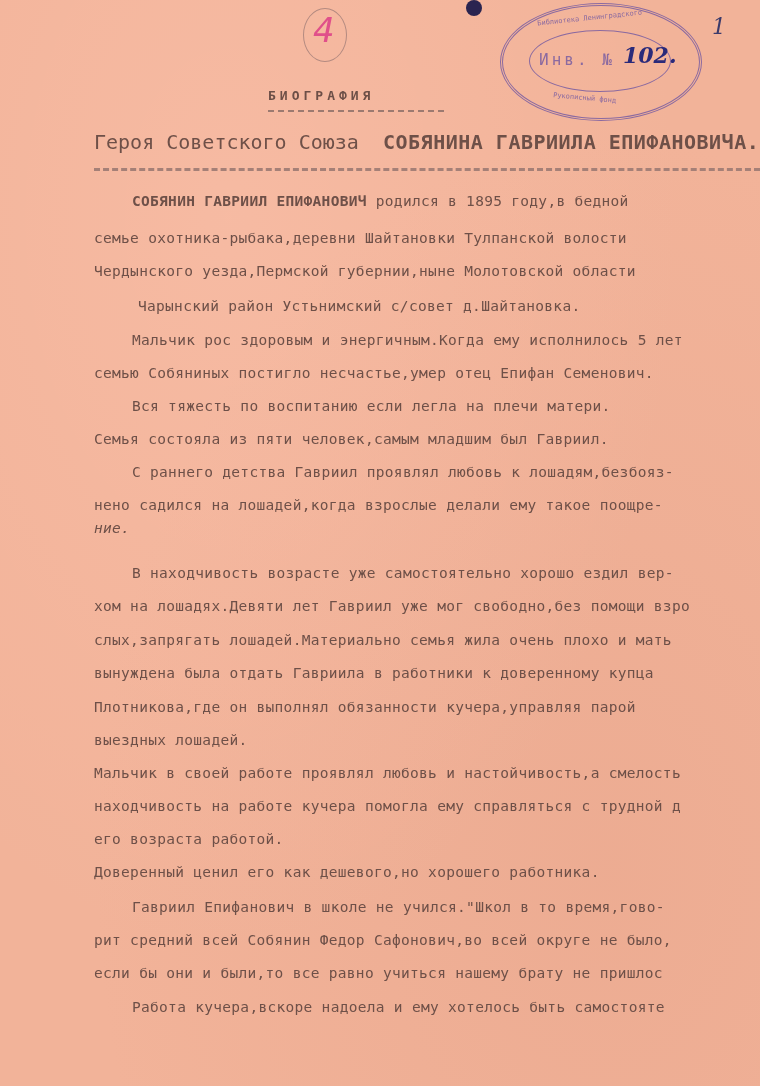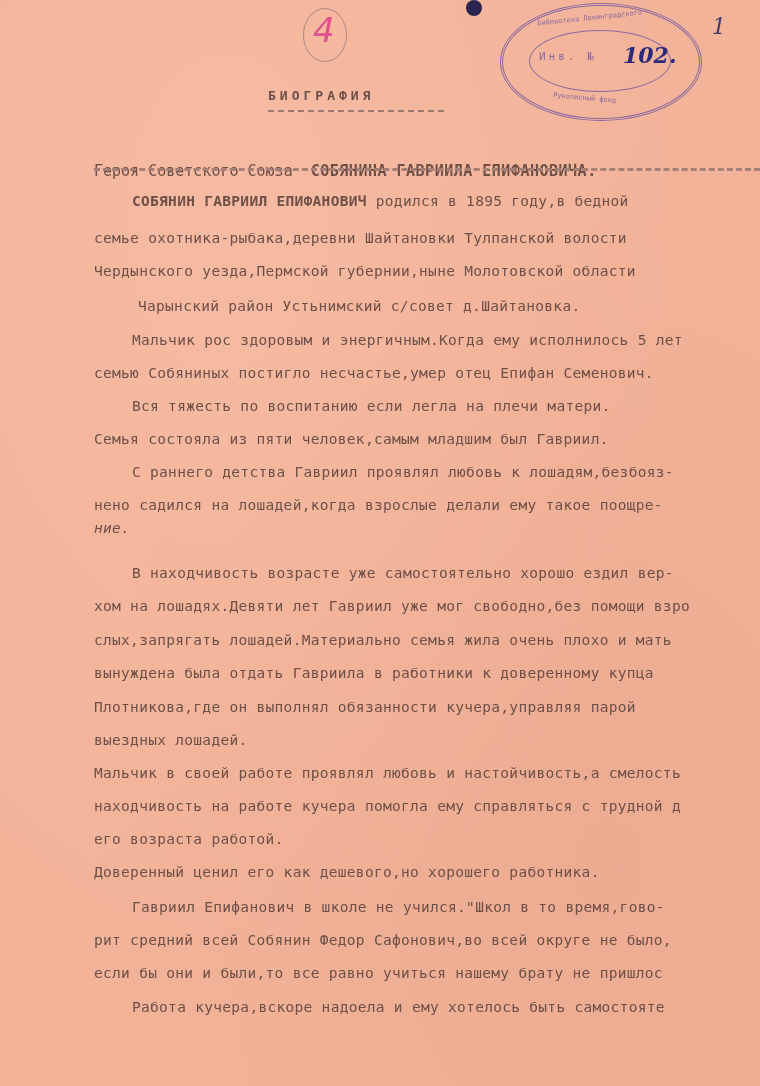--- a/index.html
+++ b/index.html
@@ -35,21 +35,21 @@
       color: #8b6aa0;
     }
     .stamp-inner {
       position: absolute; left: 26px; top: 24px; width: 140px; height: 60px;
       border: 1px solid #8b6aa0; border-radius: 50%;
     }
     .stamp-top {
       position: absolute; left: 34px; top: 8px; font-size: 7px; transform: rotate(-6deg);
     }
     .stamp-mid {
-      position: absolute; left: 36px; top: 44px; font-size: 11px; letter-spacing: 3px;
+      position: absolute; left: 36px; top: 44px; font-size: 16px; letter-spacing: 3px;
     }
     .stamp-bot {
       position: absolute; left: 50px; top: 88px; font-size: 7px; transform: rotate(5deg);
     }
     .stamp-handnum {
       position: absolute; left: 120px; top: 36px; font-family: "DejaVu Serif", serif;
       font-style: italic; font-size: 22px; color: #2a2a7a; font-weight: bold;
     }
     .sheet-num {
       position: absolute; left: 712px; top: 14px; font-family: "DejaVu Serif", serif;
@@ -57,21 +57,21 @@
     }
     .title {
       position: absolute; left: 268px; top: 88px;
       font-size: 13px; font-weight: bold; letter-spacing: 4px; color: #6d4f47;
     }
     .title-underline {
       position: absolute; left: 268px; top: 110px; width: 176px; height: 2px;
       border-top: 2px dashed #9c7a70;
     }
     .subtitle {
-      position: absolute; left: 94px; top: 130px; font-size: 15px; white-space: nowrap; margin-top: 32px;
+      position: absolute; left: 94px; top: 130px; font-size: 20px; white-space: nowrap;
     }
     .subtitle .name { font-weight: bold; letter-spacing: 0.5px; }
     .rule {
       position: absolute; left: 94px; top: 168px; width: 666px; height: 0;
       border-top: 3px dashed #a58077;
     }
     .line {
       position: absolute; white-space: nowrap; font-size: 14.5px; letter-spacing: 0.3px;
     }
     .line .caps { font-weight: bold; }

